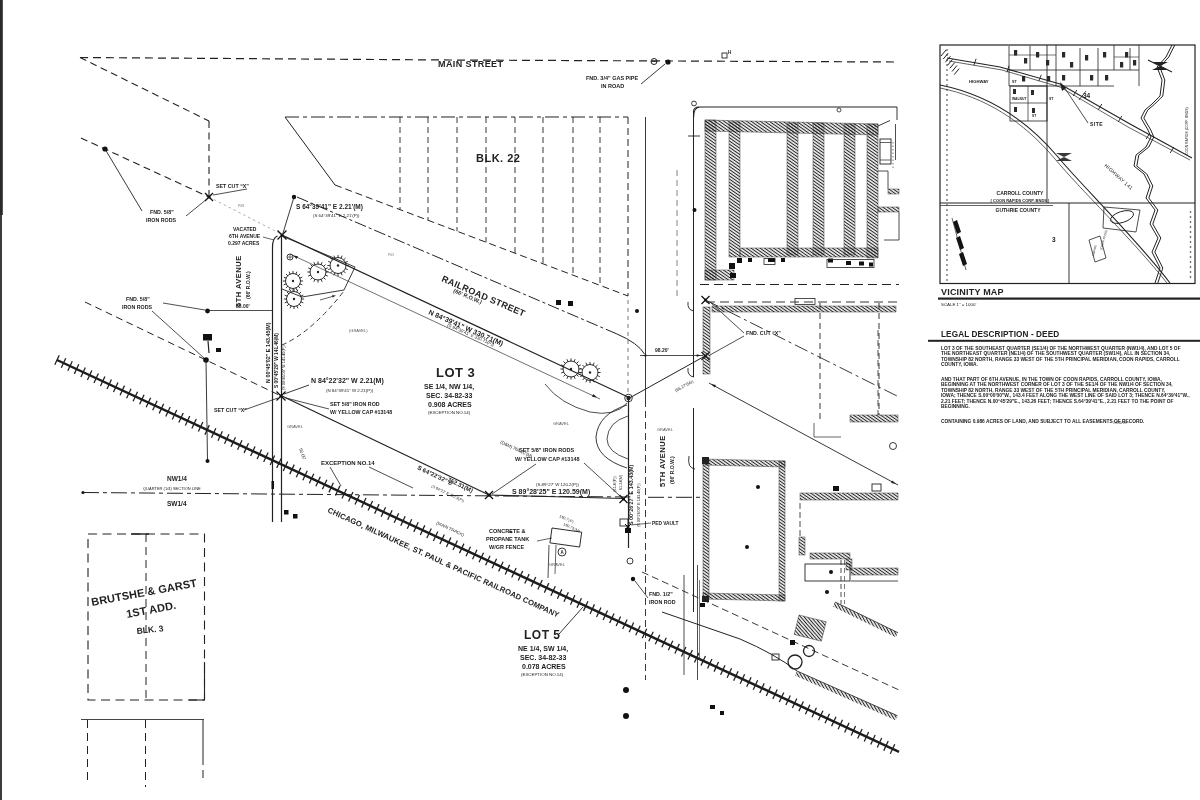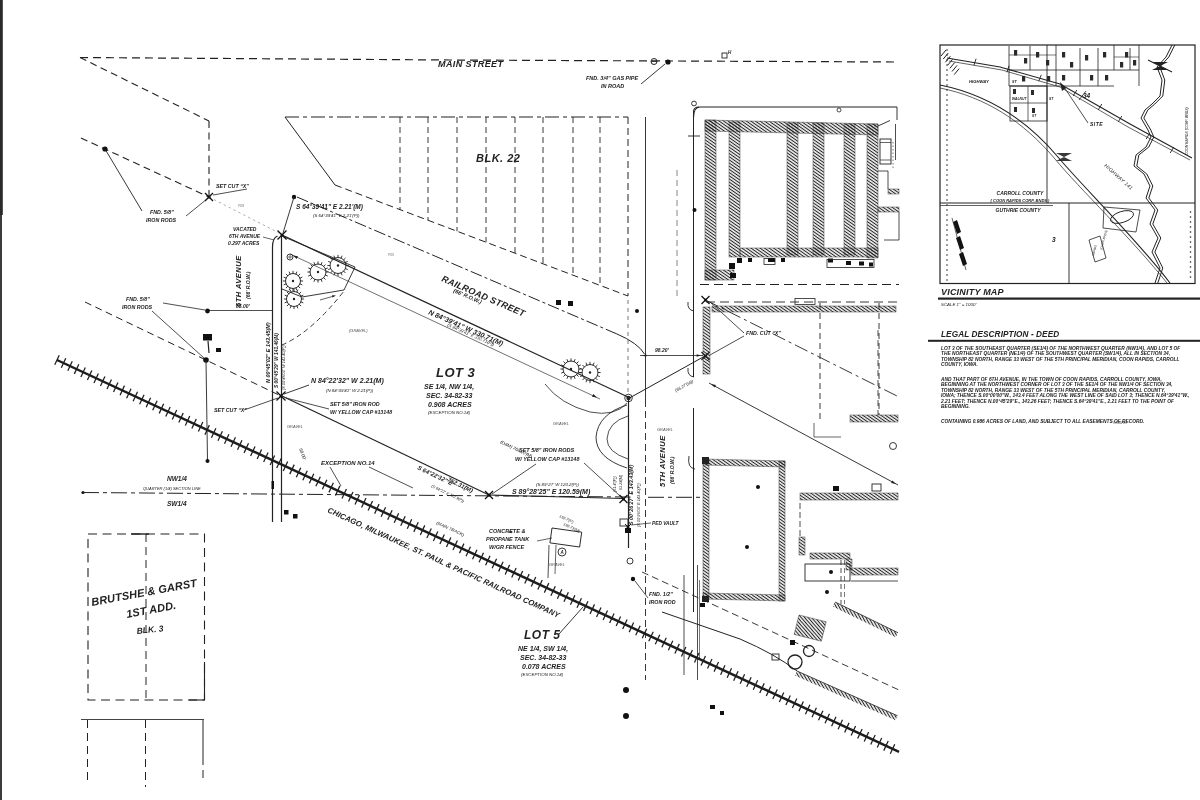--- a/index.html
+++ b/index.html
@@ -1,15 +1,15 @@
 <!DOCTYPE html>
 <html><head><meta charset="utf-8">
 <style>
 html,body{margin:0;padding:0;background:#ffffff;}
-#page{width:1200px;height:800px;position:relative;overflow:hidden;background:#ffffff;font-style:italic;}
+#page{width:1200px;height:800px;position:relative;overflow:hidden;background:#ffffff;}
 svg{display:block;}
 text{font-family:"Liberation Sans", sans-serif;}
 </style></head><body>
 <div id="page">
 <svg width="1200" height="800" viewBox="0 0 1200 800">
 <defs>
 <pattern id="hb" width="2.6" height="2.6" patternUnits="userSpaceOnUse" patternTransform="rotate(-55)">
 <line x1="1.3" y1="-0.5" x2="1.3" y2="3.1" stroke="#222" stroke-width="1.1"></line>
 </pattern>
 </defs>

